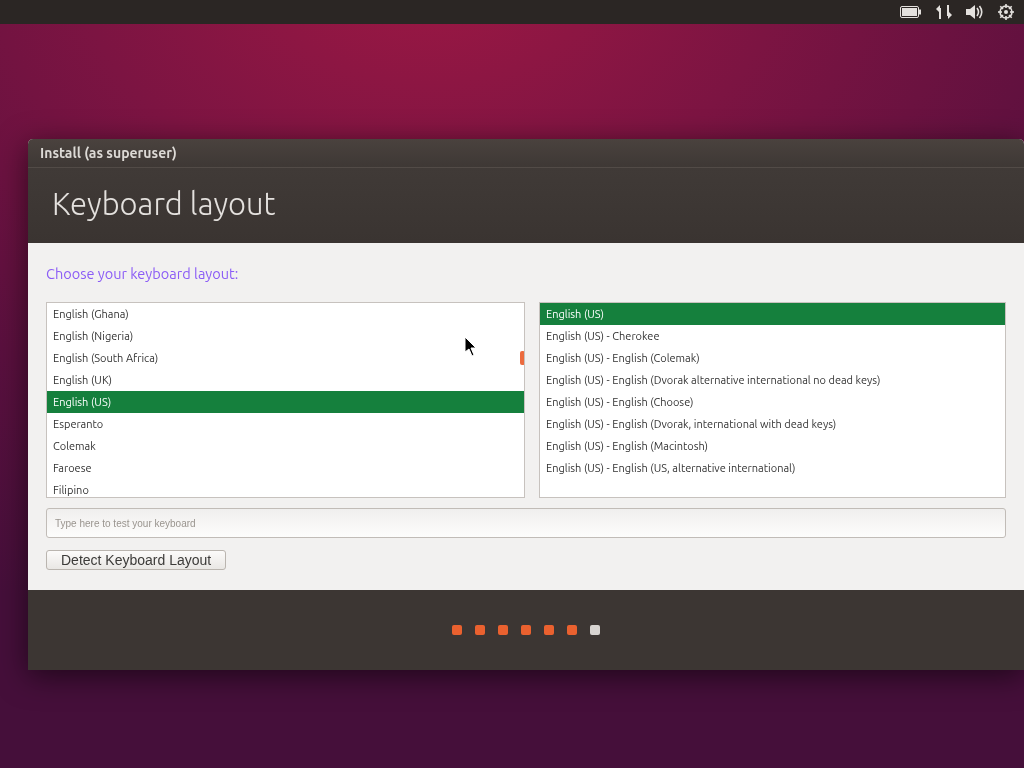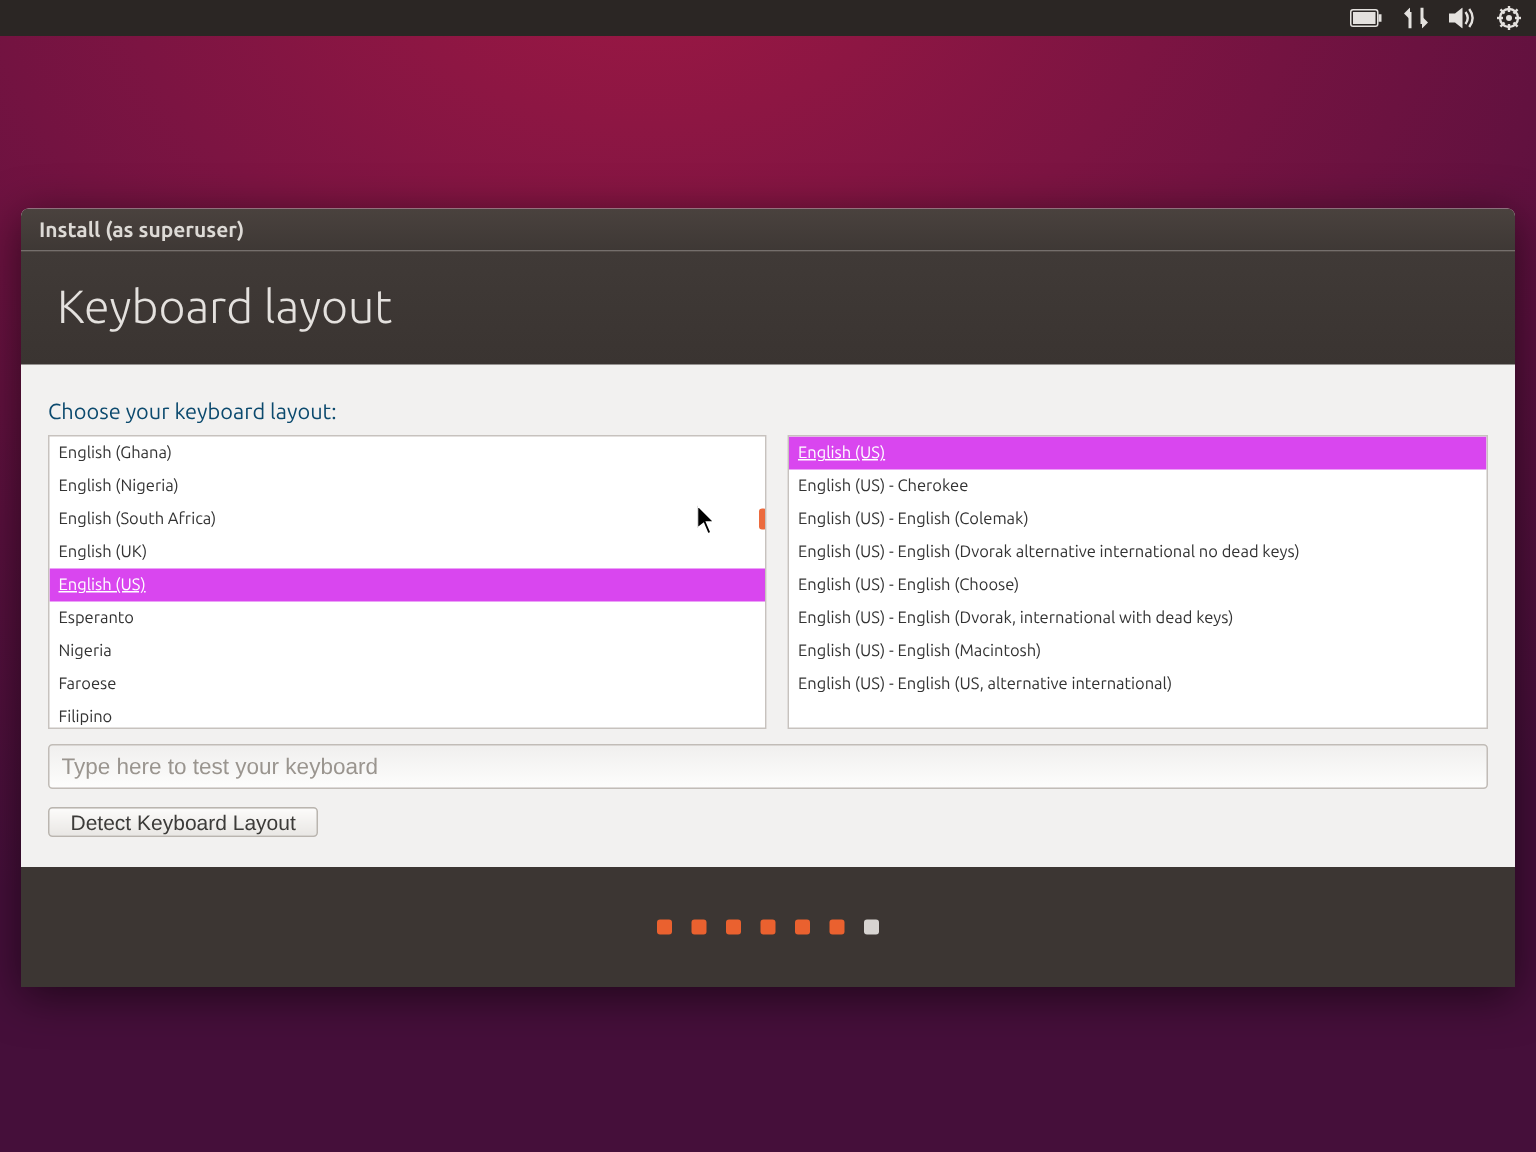--- a/index.html
+++ b/index.html
@@ -18,21 +18,21 @@
   align-items: center;
   gap: 14px;
   padding: 0 10px;
 }
 .menubar .indicator { color: #e6e4e2; display:flex; align-items:center; }
 .menubar svg { display:block; }
 
 
 .window {
   position: absolute;
-  left: 14px;
+  left: 28px;
   top: 139px;
   width: 996px;
   background: #f2f1f0;
   border-radius: 5px 5px 0 0;
   box-shadow: 0 6px 30px rgba(0,0,0,0.55);
   overflow: hidden;
 }
 
 .titlebar {
   background: linear-gradient(#4a423e, #3e3835);
@@ -50,22 +50,22 @@
   font-weight: 300;
   border-top: 1px solid #524b47;
 }
 
 .content {
   padding: 22px 18px 20px;
 }
 
 .choose-label {
   font-size: 14.5px;
-  color: #0c4a6e;
-  margin-bottom: 8px;
+  color: #8b5cf6;
+  margin-bottom: 20px;
 }
 
 .lists {
   display: flex;
   gap: 14px;
 }
 
 .listbox {
   border: 1px solid #c7c2be;
   background: #fff;
@@ -81,41 +81,40 @@
   padding: 1px 6px;
   font-size: 11px;
   color: #333;
   white-space: nowrap;
   overflow: hidden;
   text-overflow: clip;
   line-height: 20px;
   cursor: default;
 }
 .list-item.selected {
-  background: #d946ef;
+  background: #15803d;
   color: #fff;
-  text-decoration: underline;
 }
 
 .scrollbar-mark {
   position: absolute;
   right: -1px;
   width: 5px;
   background: #ec6b3e;
   border-radius: 2px;
 }
 
 .test-input {
   margin-top: 10px;
   width: 100%;
   height: 30px;
   border: 1px solid #c1bcb7;
   border-radius: 3px;
   padding: 0 8px;
-  font-size: 15px;
+  font-size: 10px;
   background: linear-gradient(#f0efee, #fdfdfc);
   color: #555;
 }
 .test-input::placeholder { color: #9a958f; }
 
 .btn {
   display: inline-flex;
   align-items: center;
   justify-content: center;
   height: 20px;
@@ -207,21 +206,21 @@
     <div class="lists">
       <div class="listbox left" id="leftbox">
         <div class="scrollbar-mark" style="top:48px;height:14px"></div>
         <div class="list-inner" id="leftlist">
             <div class="list-item">English (Ghana)</div>
             <div class="list-item">English (Nigeria)</div>
             <div class="list-item">English (South Africa)</div>
             <div class="list-item">English (UK)</div>
             <div class="list-item selected">English (US)</div>
             <div class="list-item">Esperanto</div>
-            <div class="list-item">Nigeria</div>
+            <div class="list-item">Colemak</div>
             <div class="list-item">Faroese</div>
             <div class="list-item">Filipino</div>
           </div>
       </div>
       <div class="listbox right" id="rightbox">
         <div class="list-inner" id="rightlist">
             <div class="list-item selected">English (US)</div>
             <div class="list-item">English (US) - Cherokee</div>
             <div class="list-item">English (US) - English (Colemak)</div>
             <div class="list-item">English (US) - English (Dvorak alternative international no dead keys)</div>

